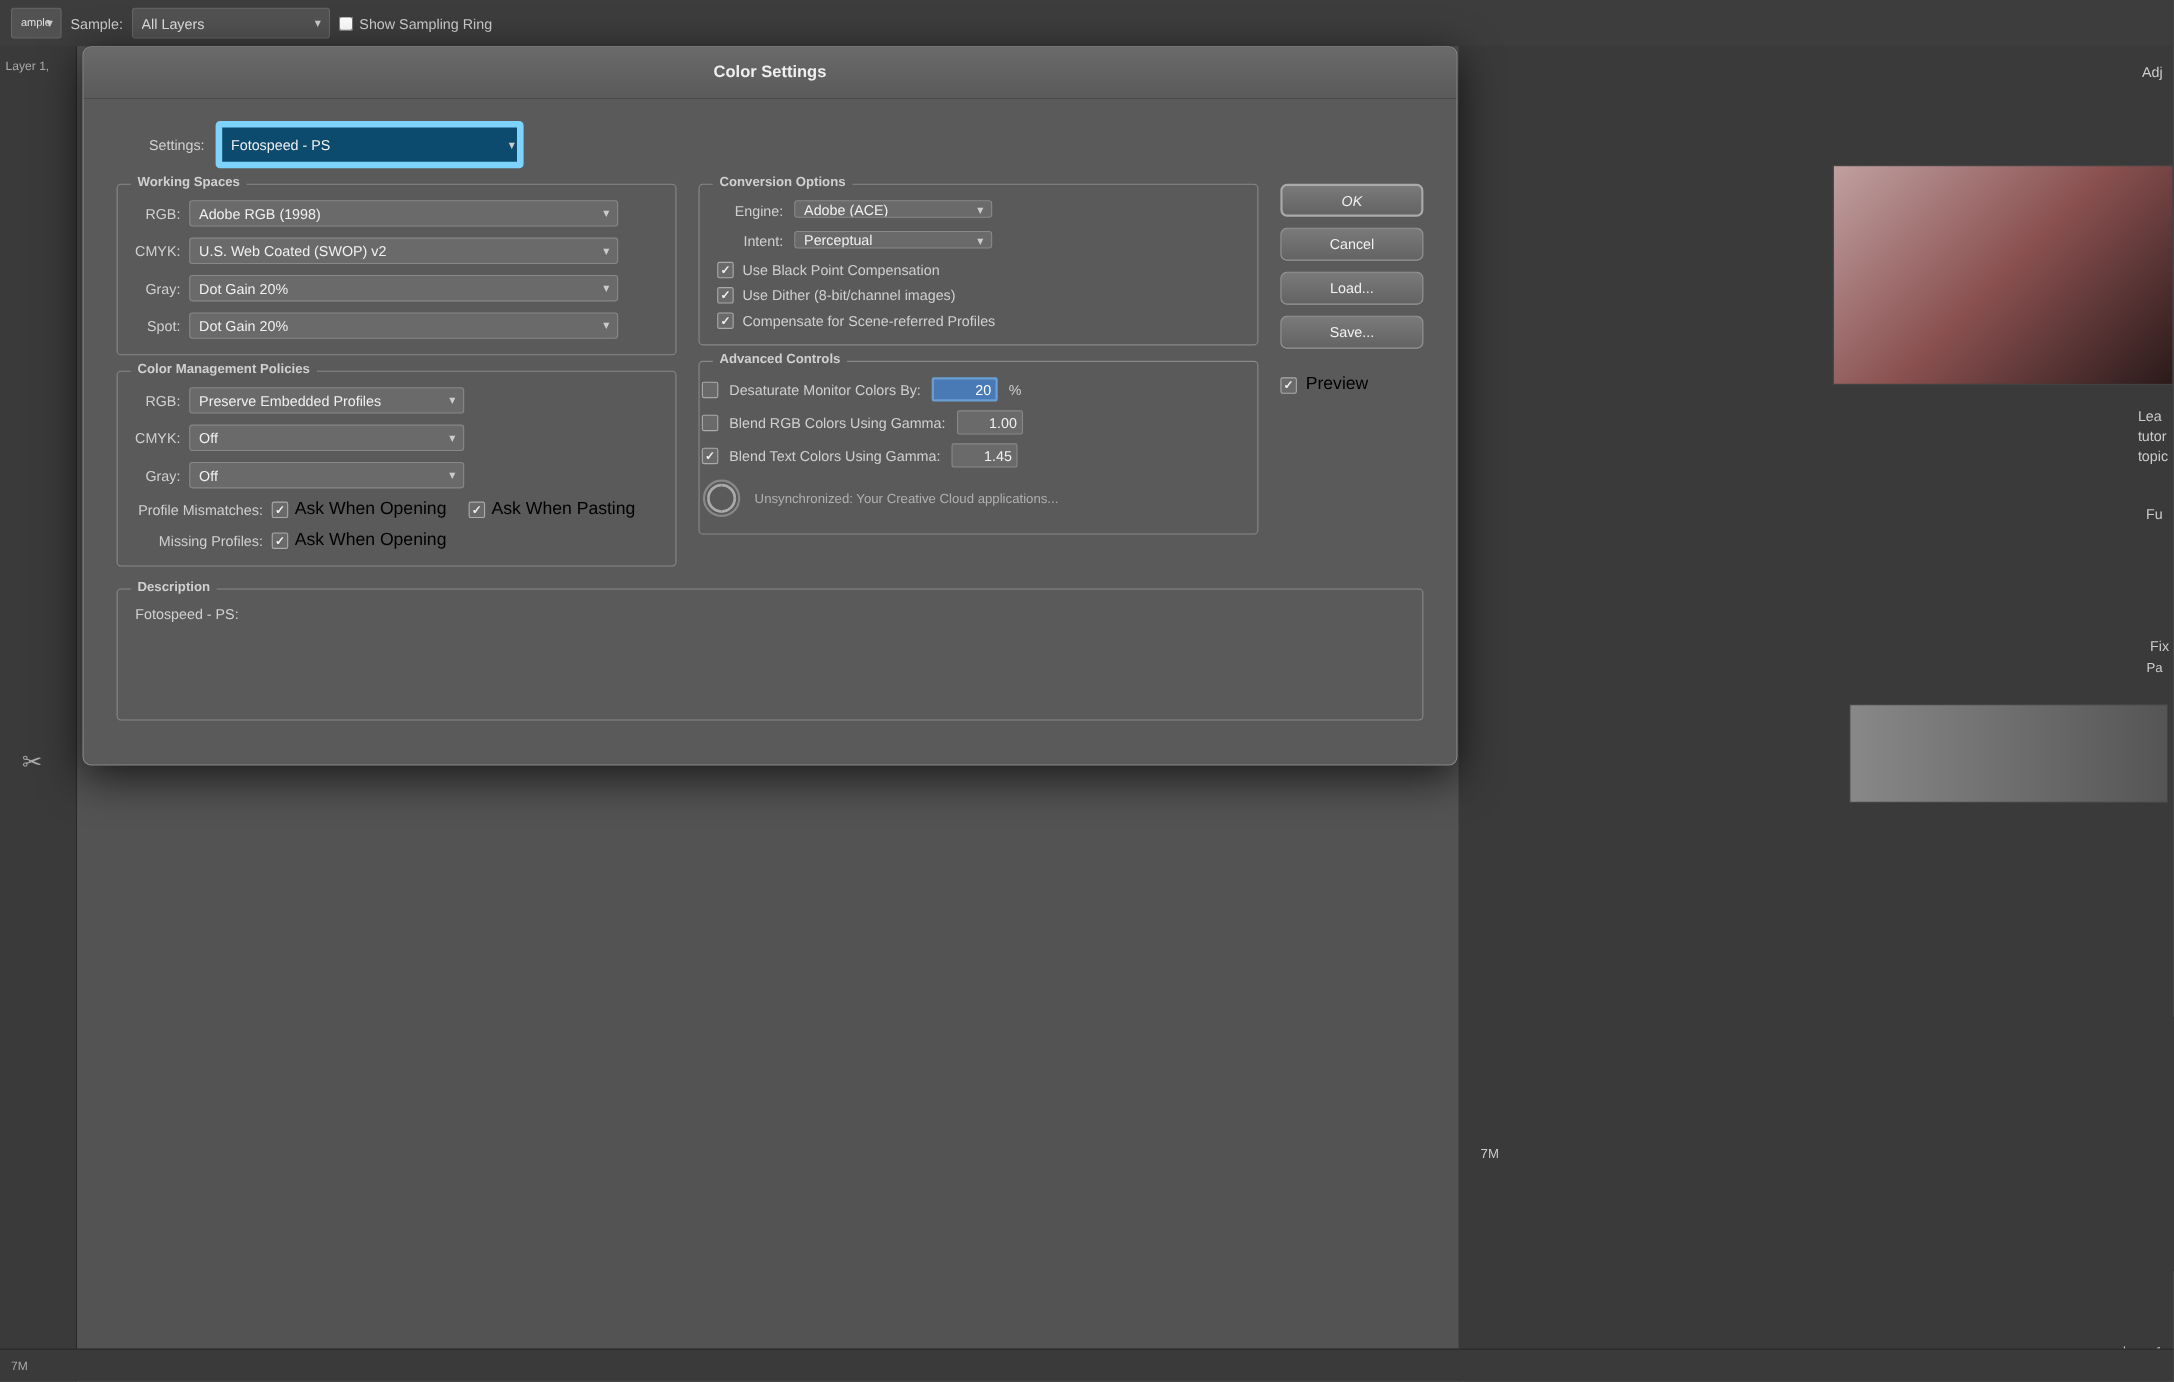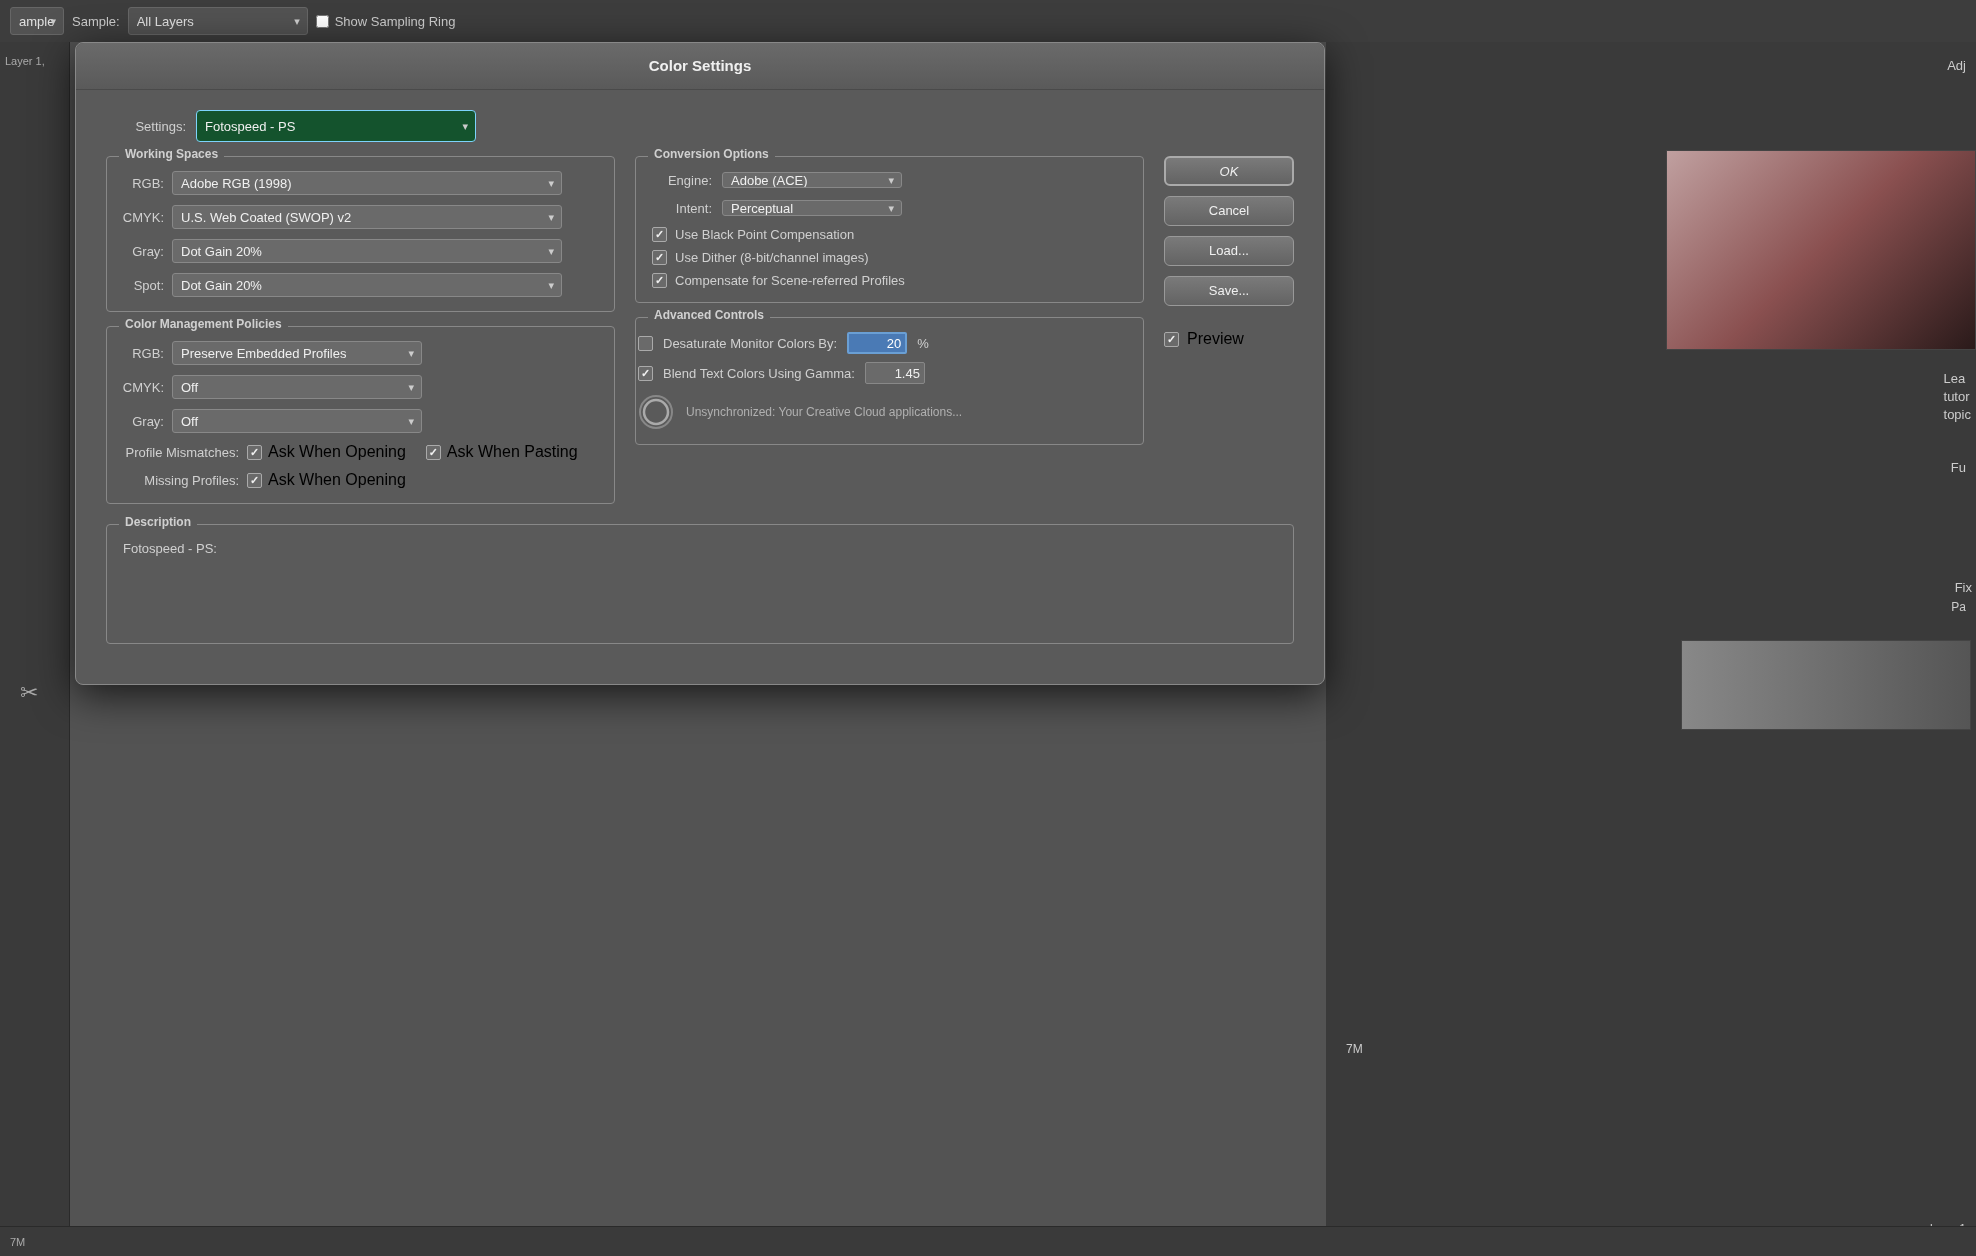--- a/index.html
+++ b/index.html
@@ -25,21 +25,21 @@
       z-index: 1;
     }
 
     .toolbar-select {
       height: 28px;
       background: #525252;
       color: #e0e0e0;
       border: 1px solid #666;
       border-radius: 3px;
       padding: 0 8px;
-      font-size: 13px;
+      font-size: 10px;
       appearance: none;
       -webkit-appearance: none;
       cursor: pointer;
     }
 
     .sample-label {
       color: #ccc;
       font-size: 13px;
     }
 
@@ -161,24 +161,24 @@
     }
 
     .settings-label {
       color: #d0d0d0;
       font-size: 13px;
       min-width: 80px;
       text-align: right;
     }
 
     .settings-select {
-      height: 32px;
-      background: #14532d;
+      height: 43px;
+      background: #0c4a6e;
       color: #f0f0f0;
-      border: 1px solid #7dd3fc;
+      border: 6px solid #7dd3fc;
       border-radius: 4px;
       padding: 0 24px 0 8px;
       font-size: 13px;
       appearance: none;
       -webkit-appearance: none;
       cursor: pointer;
       min-width: 280px;
       position: relative;
     }
 
@@ -668,20 +668,25 @@
         <div class="section-box">
           <div class="section-legend">Advanced Controls</div>
 
           <div class="advanced-row">
             <div class="cb"></div>
             <span>Desaturate Monitor Colors By:</span>
             <input type="text" class="advanced-input" value="20" style="">
             <span class="percent-label">%</span>
           </div>
 
+          <div class="advanced-row">
+            <div class="cb"></div>
+            <span>Blend RGB Colors Using Gamma:</span>
+            <input type="text" class="advanced-input advanced-input-normal" value="1.00" style="">
+          </div>
 
           <div class="advanced-row">
             <div class="cb checked"></div>
             <span>Blend Text Colors Using Gamma:</span>
             <input type="text" class="advanced-input advanced-input-normal" value="1.45" style="">
           </div>
 
           <div class="sync-row">
             <svg class="sync-icon" viewBox="0 0 36 36">
               <circle cx="18" cy="18" r="16" fill="none" stroke="#888" stroke-width="2"></circle>

